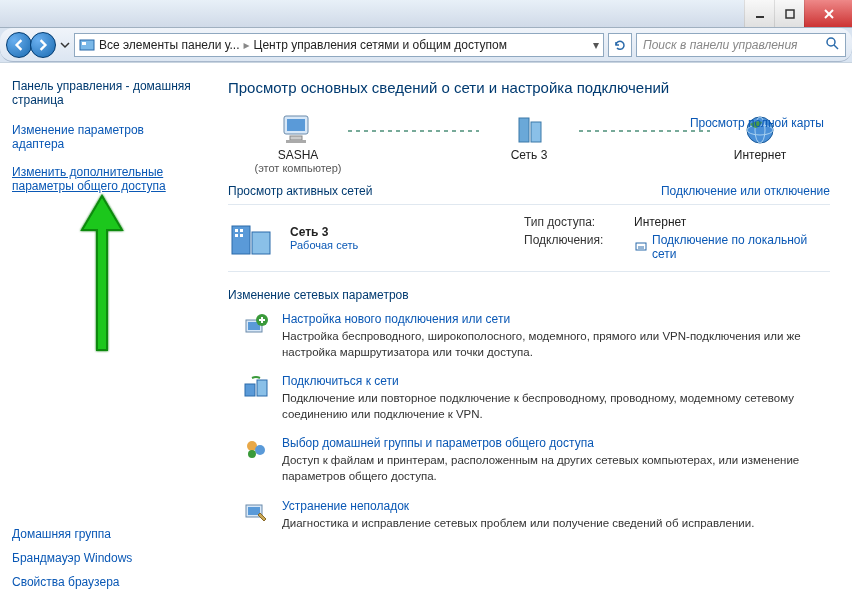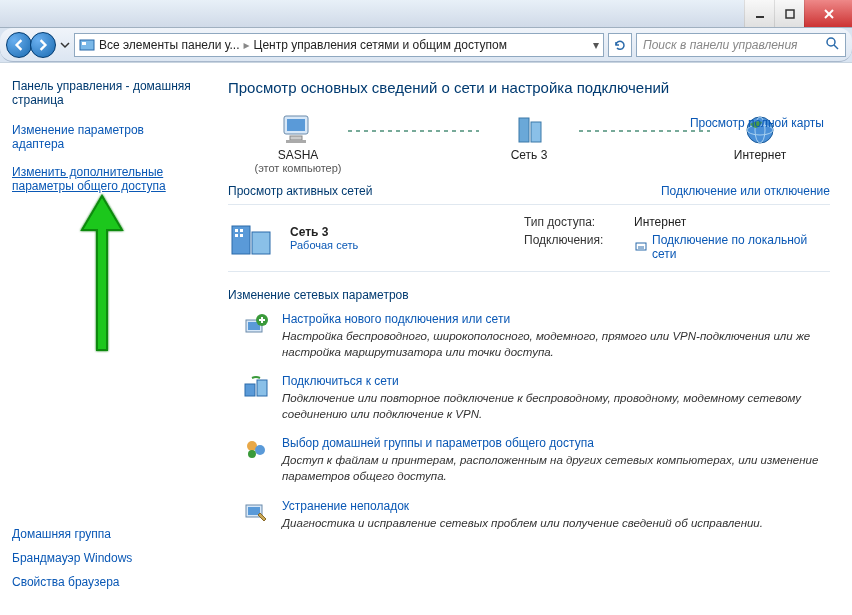--- a/index.html
+++ b/index.html
@@ -211,21 +211,20 @@
     .option .opt-title {
       color: #0a58b5;
       font-size: 12px;
       cursor: pointer;
       margin-bottom: 2px;
     }
     .option .opt-desc {
       color: #333;
       font-size: 11.5px;
       line-height: 1.4;
-      font-style: italic;
     }
     .arrow-overlay {
       position: absolute;
       left: 72px;
       top: 190px;
       pointer-events: none;
     }
   </style>
 </head>
 <body>

